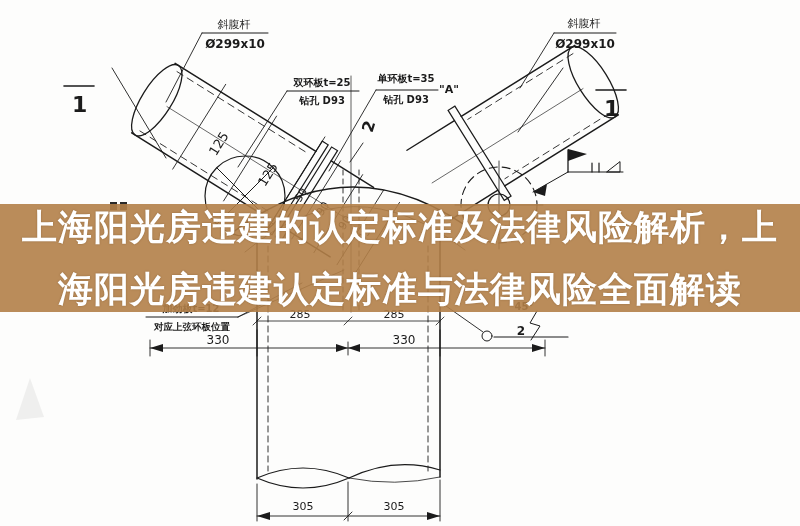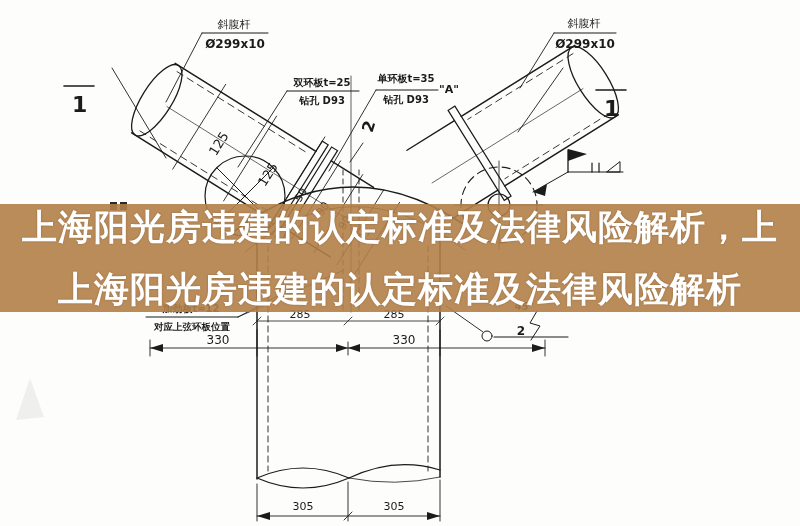--- a/index.html
+++ b/index.html
@@ -199,16 +199,16 @@
     </g>
 
     <g stroke="none" fill="#2a2a2a">
       <rect x="110" y="202" width="7" height="8"></rect>
       <rect x="120" y="202" width="7" height="8"></rect>
     </g>
   </svg>
 
   <div class="banner" style="background: rgba(178, 128, 72, 0.9); color: rgb(255, 255, 255);">
     <div class="line">上海阳光房违建的认定标准及法律风险解析，上</div>
-    <div class="line">上海阳光房违建的认定标准及法律风险解析</div>
+    <div class="line">海阳光房违建认定标准与法律风险全面解读</div>
   </div>
 
 </div>
 
 </body></html>

